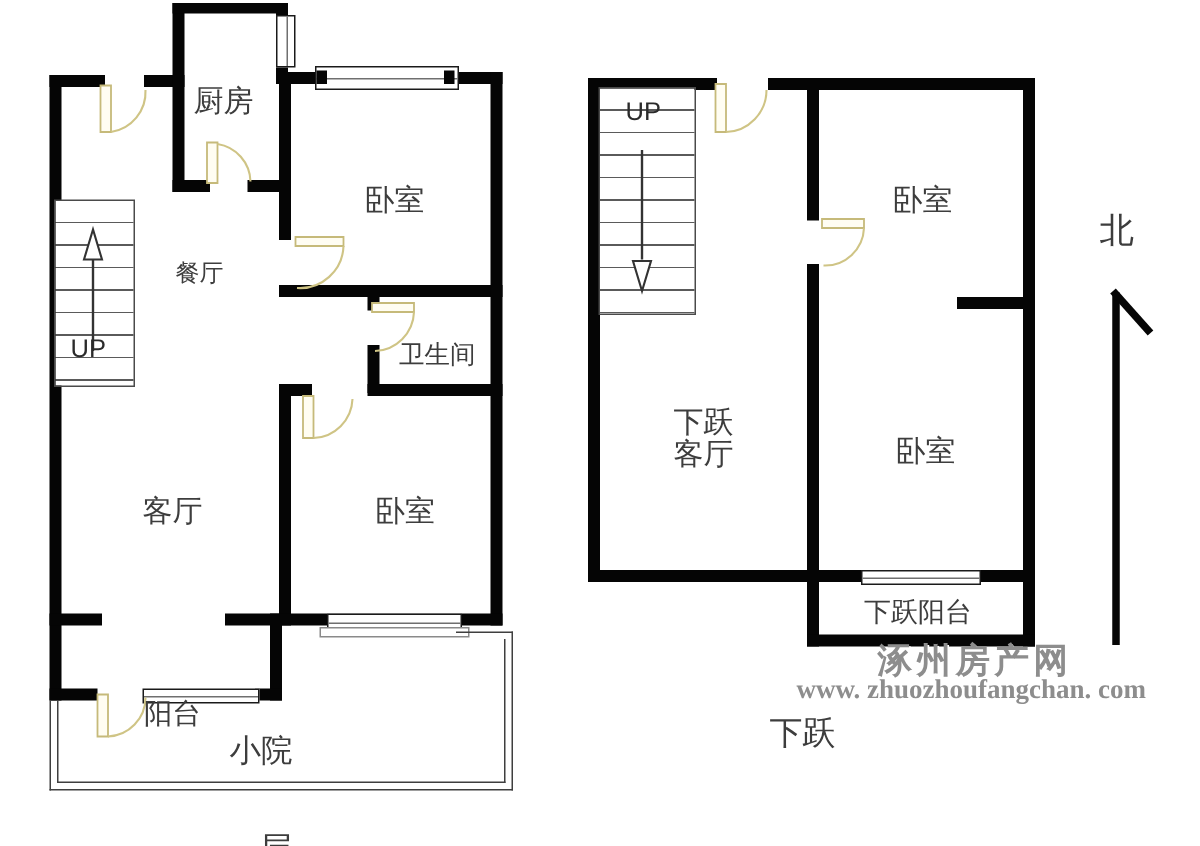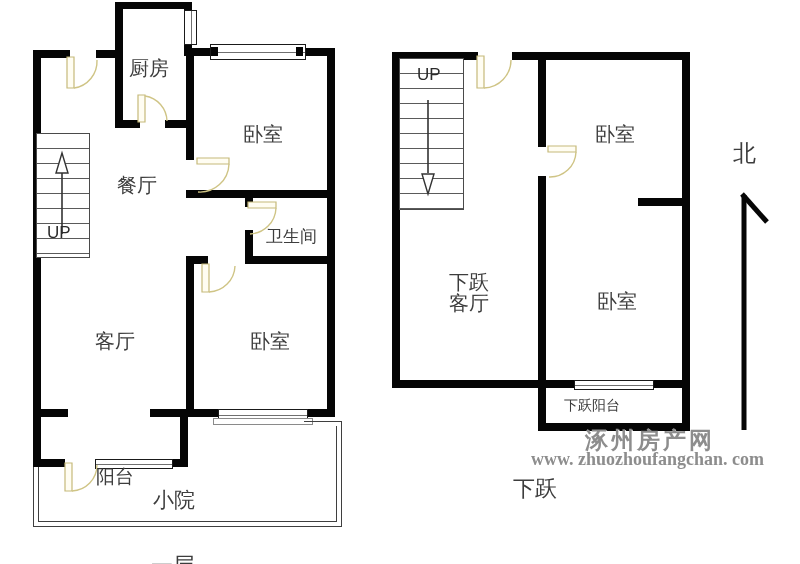--- a/index.html
+++ b/index.html
@@ -140,37 +140,37 @@
       <path d="M428,194 L422,174 L434,174 Z" fill="#ffffff" stroke="#333" stroke-width="1.4"></path>
     </g>
     <g>
       <path d="M744,430 L744,195" stroke="#060606" stroke-width="5" fill="none"></path>
       <path d="M742,194 L767,222" stroke="#060606" stroke-width="5" fill="none"></path>
     </g>
   </svg>
 
   <span class="lbl" style="left:129px;top:58px;font-size:20px;">厨房</span>
   <span class="lbl" style="left:243px;top:124px;font-size:20px;">卧室</span>
-  <span class="lbl" style="left:117px;top:175px;font-size:20px;">餐厅</span>
+  <span class="lbl" style="left:117px;top:175px;font-size:16px;">餐厅</span>
   <span class="lbl up" style="left:47px;top:224px;">UP</span>
   <span class="lbl" style="left:266px;top:228px;font-size:17px;text-align:center;">卫生间</span>
   <span class="lbl" style="left:95px;top:331px;font-size:20px;">客厅</span>
   <span class="lbl" style="left:250px;top:331px;font-size:20px;">卧室</span>
   <span class="lbl" style="left:96px;top:429px;font-size:19px;margin-top:38px;">阳台</span>
   <span class="lbl" style="left:153px;top:489px;font-size:21px;">小院</span>
   <span class="lbl" style="left:151px;top:554px;font-size:22px;">一层</span>
 
   <span class="lbl up" style="left:417px;top:66px;">UP</span>
   <span class="lbl" style="left:595px;top:124px;font-size:20px;">卧室</span>
   <div class="lbl" style="left:449px;top:272px;font-size:20px;">
     <div>下跃</div>
     <div>客厅</div>
   </div>
   <span class="lbl" style="left:597px;top:291px;font-size:20px;">卧室</span>
-  <span class="lbl" style="left:564px;top:399px;font-size:14px;">下跃阳台</span>
+  <span class="lbl" style="left:576px;top:399px;font-size:18px;">下跃阳台</span>
   <span class="lbl" style="left:513px;top:477px;font-size:22px;">下跃</span>
 
   <span class="lbl" style="left:733px;top:142px;font-size:23px;">北</span>
 
   <div class="wm wm1" style="left:570px;top:425px;width:160px;">涿州房产网</div>
   <div class="wm wm2" style="left:515px;top:449px;width:265px;">www. zhuozhoufangchan. com</div>
 
 </div>
 
 </body></html>

